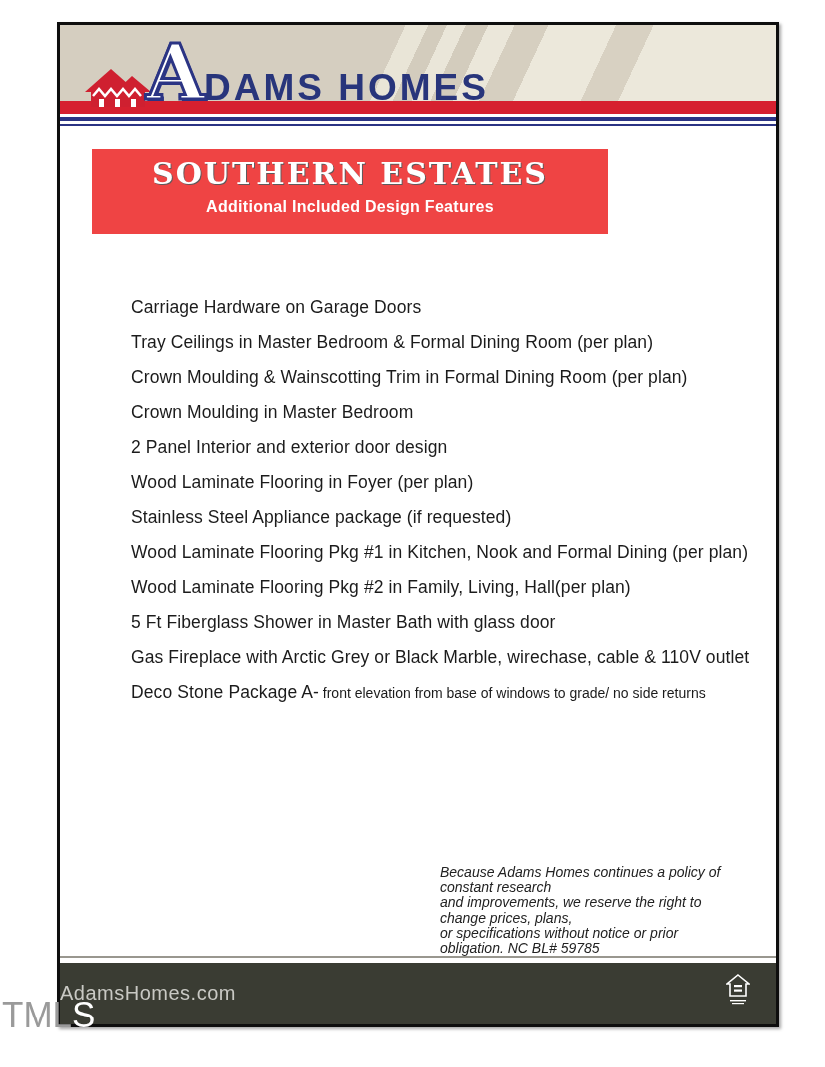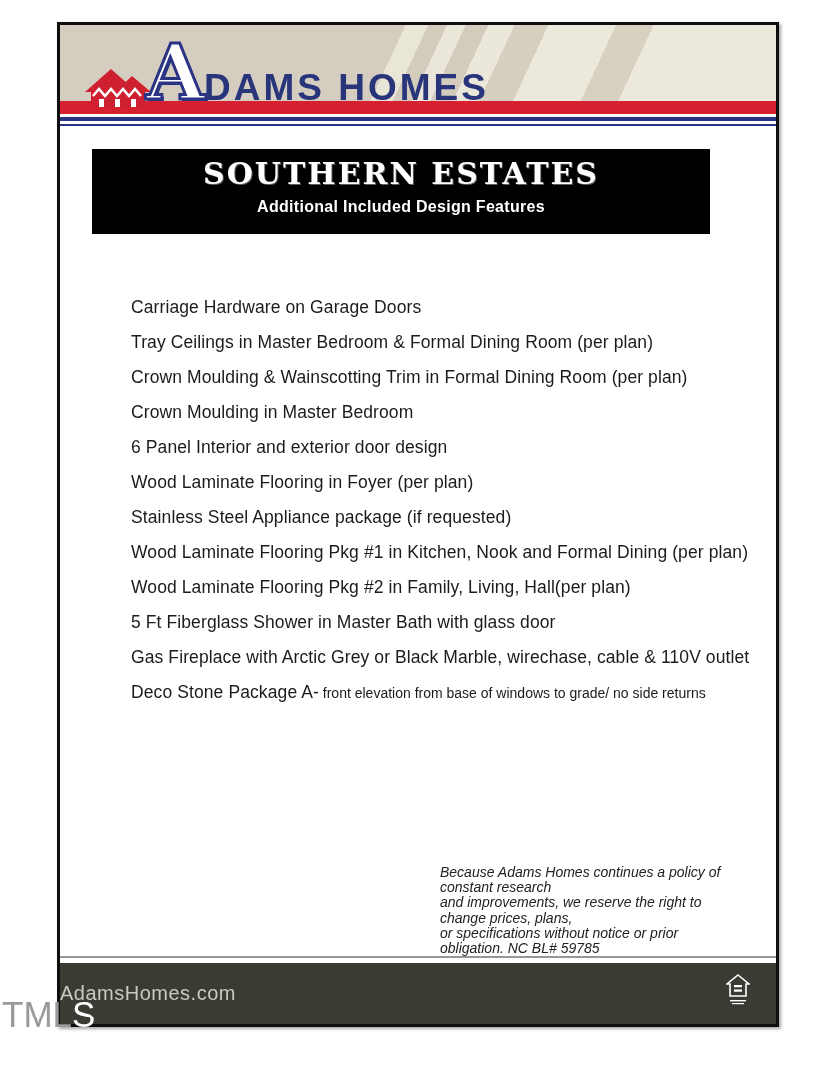--- a/index.html
+++ b/index.html
@@ -43,22 +43,22 @@
     text-shadow:2px 2px 0 #2b3484, -1px -1px 0 #2b3484;
   }
   .logo-rest {
     position:absolute; left:144px; top:44px;
     font-size:37px; font-weight:bold; color:#28357b; letter-spacing:3px;
     line-height:1;
   }
 
   
   .header-box {
-    margin:23px 0 0 32px; width:618px; height:85px;
-    background:#000000; color:#ffffff; text-align:center;
+    margin:23px 0 0 32px; width:516px; height:85px;
+    background:#ef4444; color:#ffffff; text-align:center;
   }
   .header-title {
     padding-top:7px;
     font-family:"DejaVu Serif","Liberation Serif",serif;
     font-size:30px; font-weight:bold; letter-spacing:2px;
     text-shadow:1px 1px 0 #5e595b;
   }
   .header-subtitle { margin-top:7px; font-size:16px; font-weight:bold; letter-spacing:0.3px; }
 
   
@@ -123,21 +123,21 @@
   <div class="header-box">
     <div class="header-title">SOUTHERN ESTATES</div>
     <div class="header-subtitle">Additional Included Design Features</div>
   </div>
 
   <div class="features">
     <div class="feature">Carriage Hardware on Garage Doors</div>
     <div class="feature">Tray Ceilings in Master Bedroom &amp; Formal Dining Room (per plan)</div>
     <div class="feature">Crown Moulding &amp; Wainscotting Trim in Formal Dining Room (per plan)</div>
     <div class="feature">Crown Moulding in Master Bedroom</div>
-    <div class="feature sp">6 Panel Interior and exterior door design</div>
+    <div class="feature sp">2 Panel Interior and exterior door design</div>
     <div class="feature">Wood Laminate Flooring in Foyer (per plan)</div>
     <div class="feature sp">Stainless Steel Appliance package (if requested)</div>
     <div class="feature">Wood Laminate Flooring  Pkg #1 in Kitchen, Nook and Formal Dining (per plan)</div>
     <div class="feature">Wood Laminate Flooring  Pkg #2 in Family, Living, Hall(per plan)</div>
     <div class="feature">5 Ft Fiberglass Shower in Master Bath with glass door</div>
     <div class="feature">Gas Fireplace with Arctic Grey or Black Marble, wirechase, cable &amp; 110V outlet</div>
     <div class="feature"><span>Deco Stone Package A-</span><span class="detail"> front elevation from base of windows to grade/ no side returns</span></div>
   </div>
 
   <div class="disclaimer">

